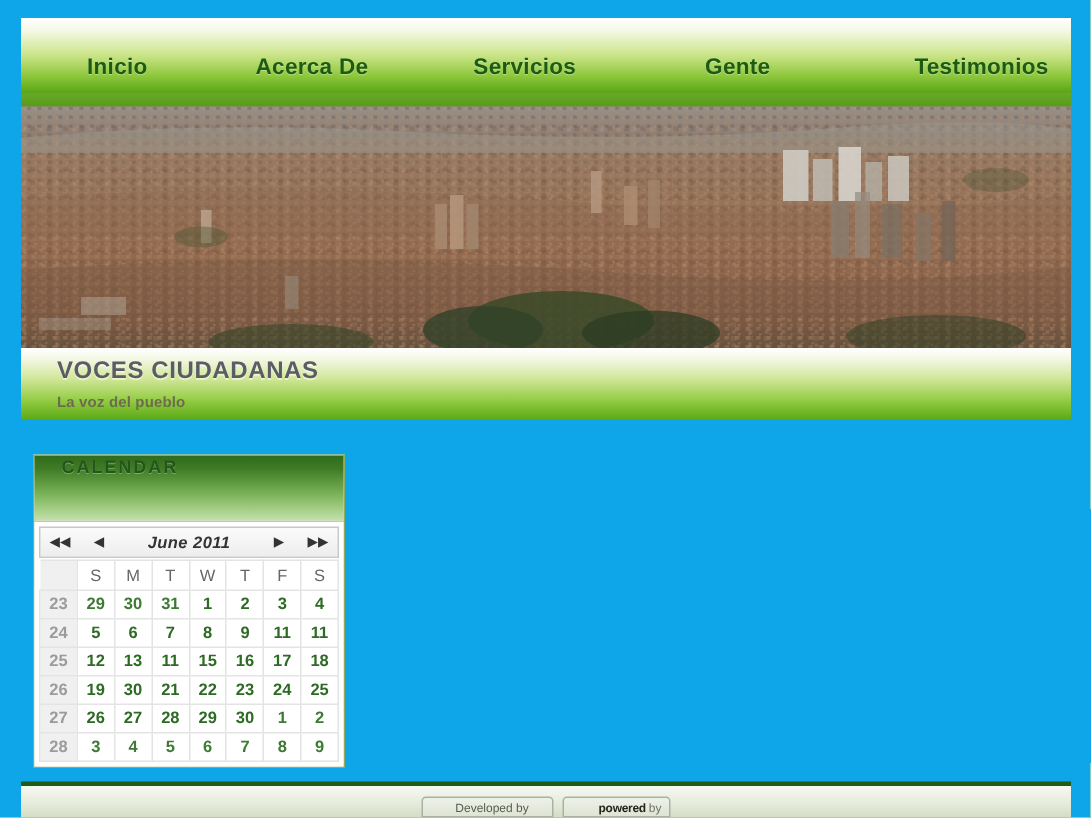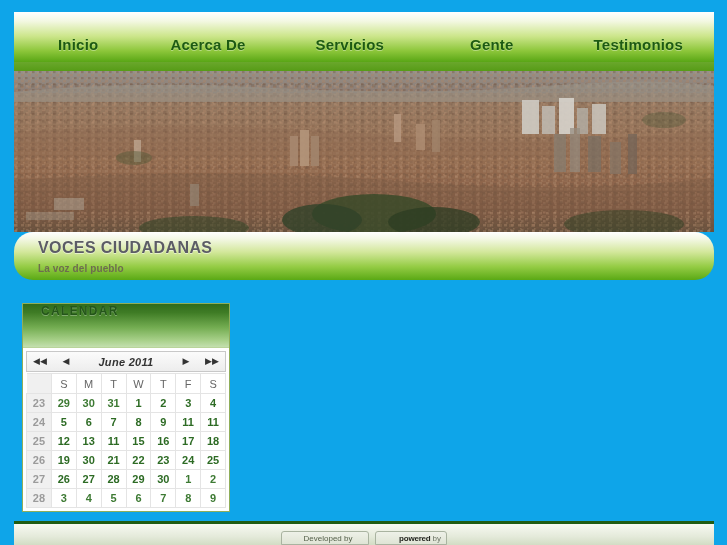--- a/index.html
+++ b/index.html
@@ -47,21 +47,21 @@
     font-weight: bold;
     letter-spacing: 0.2px;
     white-space: nowrap;
     cursor: pointer;
     text-shadow: 0 1px 0 rgba(255,255,255,0.35);
   }
   .nav-item:nth-child(1) { margin-right: 72px; }
   .nav-item:nth-child(2) { margin-right: 70px; }
   .nav-item:nth-child(3) { margin-right: 86px; }
   .nav-item:nth-child(4) { margin-right: 80px; }
-  .nav-item:nth-child(5) { margin-right: 58px; }
+  .nav-item:nth-child(5) { margin-right: 58px; margin-left: 16px; }
 
   
   .hero {
     position: absolute;
     left: 14px;
     top: 62px;
     width: 700px;
     height: 170px;
     overflow: hidden;
     background: #8a6a55;
@@ -76,21 +76,20 @@
     width: 700px;
     height: 48px;
     background: linear-gradient(to bottom,
         #ffffff 0%,
         #f4f8e6 14%,
         #d2e79a 42%,
         #95cc45 72%,
         #5aa915 100%);
     padding: 6px 0 0 24px;
     overflow: hidden;
-    border-radius: 19px;
   }
   .site-title {
     font-size: 16px;
     font-weight: bold;
     color: #5c5c66;
     letter-spacing: 0.4px;
     line-height: 20px;
     text-shadow: 0 1px 0 rgba(255,255,255,0.5);
   }
   .site-tagline {

